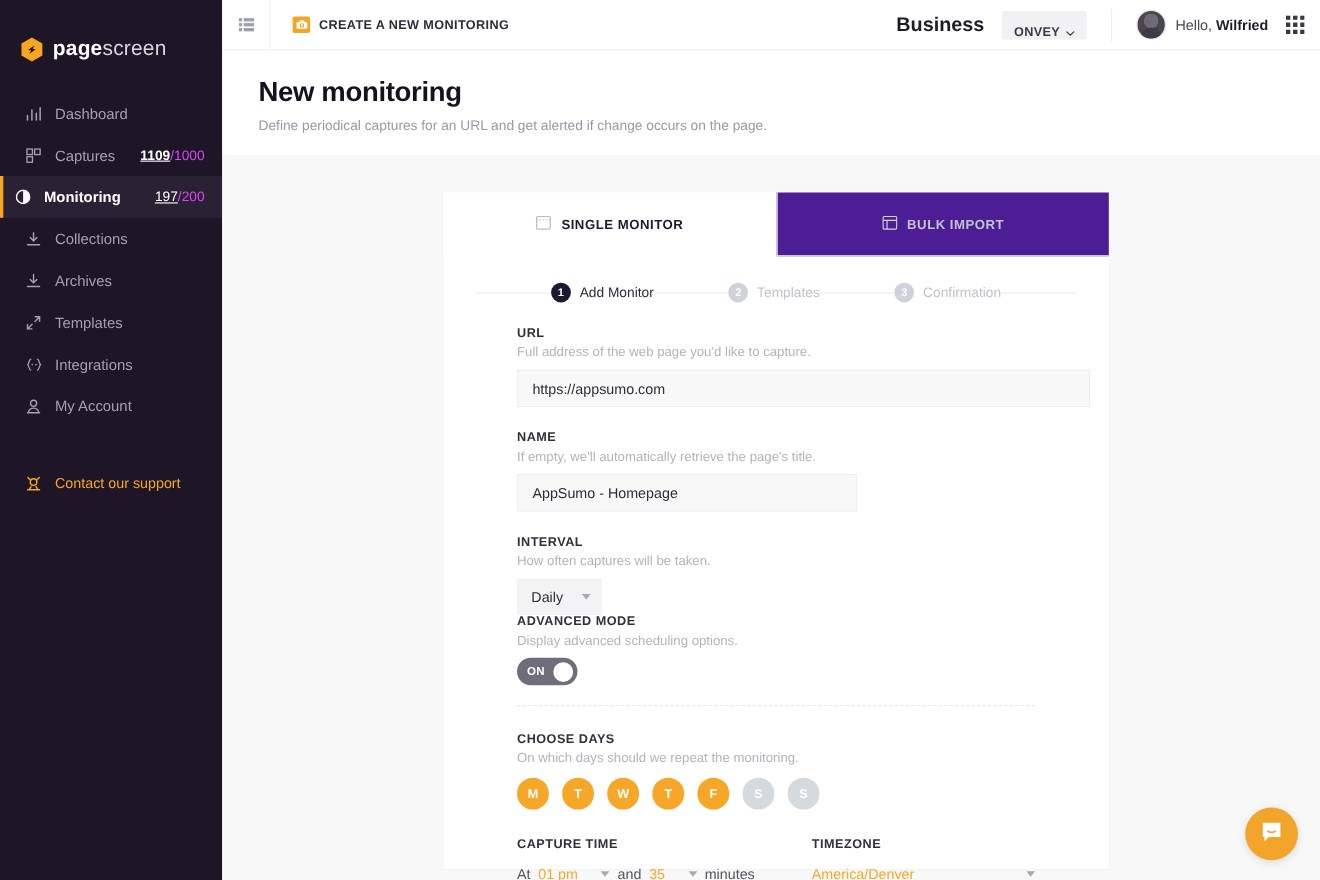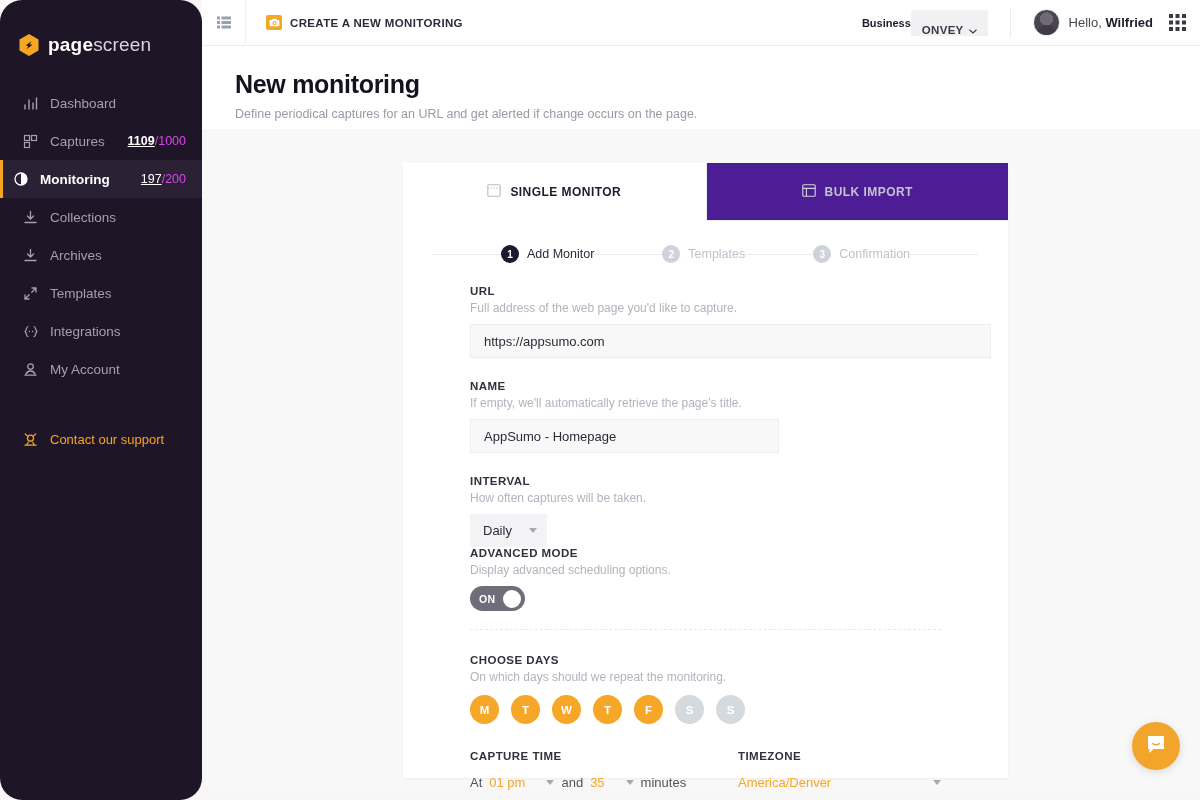--- a/index.html
+++ b/index.html
@@ -10,21 +10,20 @@
     overflow: hidden;
     -webkit-font-smoothing: antialiased;
   }
 
   
   #sidebar {
     position: absolute; left: 0; top: 0;
     width: 202px; height: 800px;
     background: #1e1627;
     color: #b9b3c0;
-    border-radius: 22px;
   }
   #logo {
     display: flex; align-items: center; gap: 8px;
     padding: 27px 0 0 18px;
     height: 62px;
   }
   .logo-mark { width: 22px; height: 24px; flex: 0 0 auto; }
   .logo-text {
     font-size: 19px; letter-spacing: .2px;
     font-weight: 700;
@@ -94,22 +93,22 @@
   }
   .bc-badge {
     width: 16px; height: 15px; border-radius: 2px;
     background: #f5a623;
     display: flex; align-items: center; justify-content: center;
   }
   #topbar-right {
     margin-left: auto; display: flex; align-items: center; height: 46px;
   }
   #plan-name {
-    font-size: 11px; font-weight: 700; color: #1f1b29;
-    margin-right: 0;
+    font-size: 18px; font-weight: 700; color: #1f1b29;
+    margin-right: 16px;
   }
   #org-select {
     background: #f1f1f3; border-radius: 2px;
     height: 26px; padding: 0 11px;
     display: flex; align-items: flex-end; gap: 5px;
     font-size: 11.5px; font-weight: 700; letter-spacing: .3px;
     color: #3c3846; cursor: pointer;
   }
   #user-block {
     display: flex; align-items: center; gap: 9px;
@@ -143,21 +142,21 @@
     font-size: 25px; font-weight: 700; color: #15111f;
     letter-spacing: -.3px;
   }
   #page-sub {
     margin-top: 8px;
     font-size: 12.5px; color: #9b98a5;
   }
 
   
   #canvas {
-    position: absolute; left: 202px; top: 129px;
+    position: absolute; left: 202px; top: 141px;
     width: 998px; height: 659px;
     background: #f8f8f9;
   }
 
   #card {
     position: absolute; left: 201px; top: 34px;
     width: 605px; height: 615px;
     background: #ffffff;
     box-shadow: 0 1px 2px rgba(30,25,45,.05);
   }

